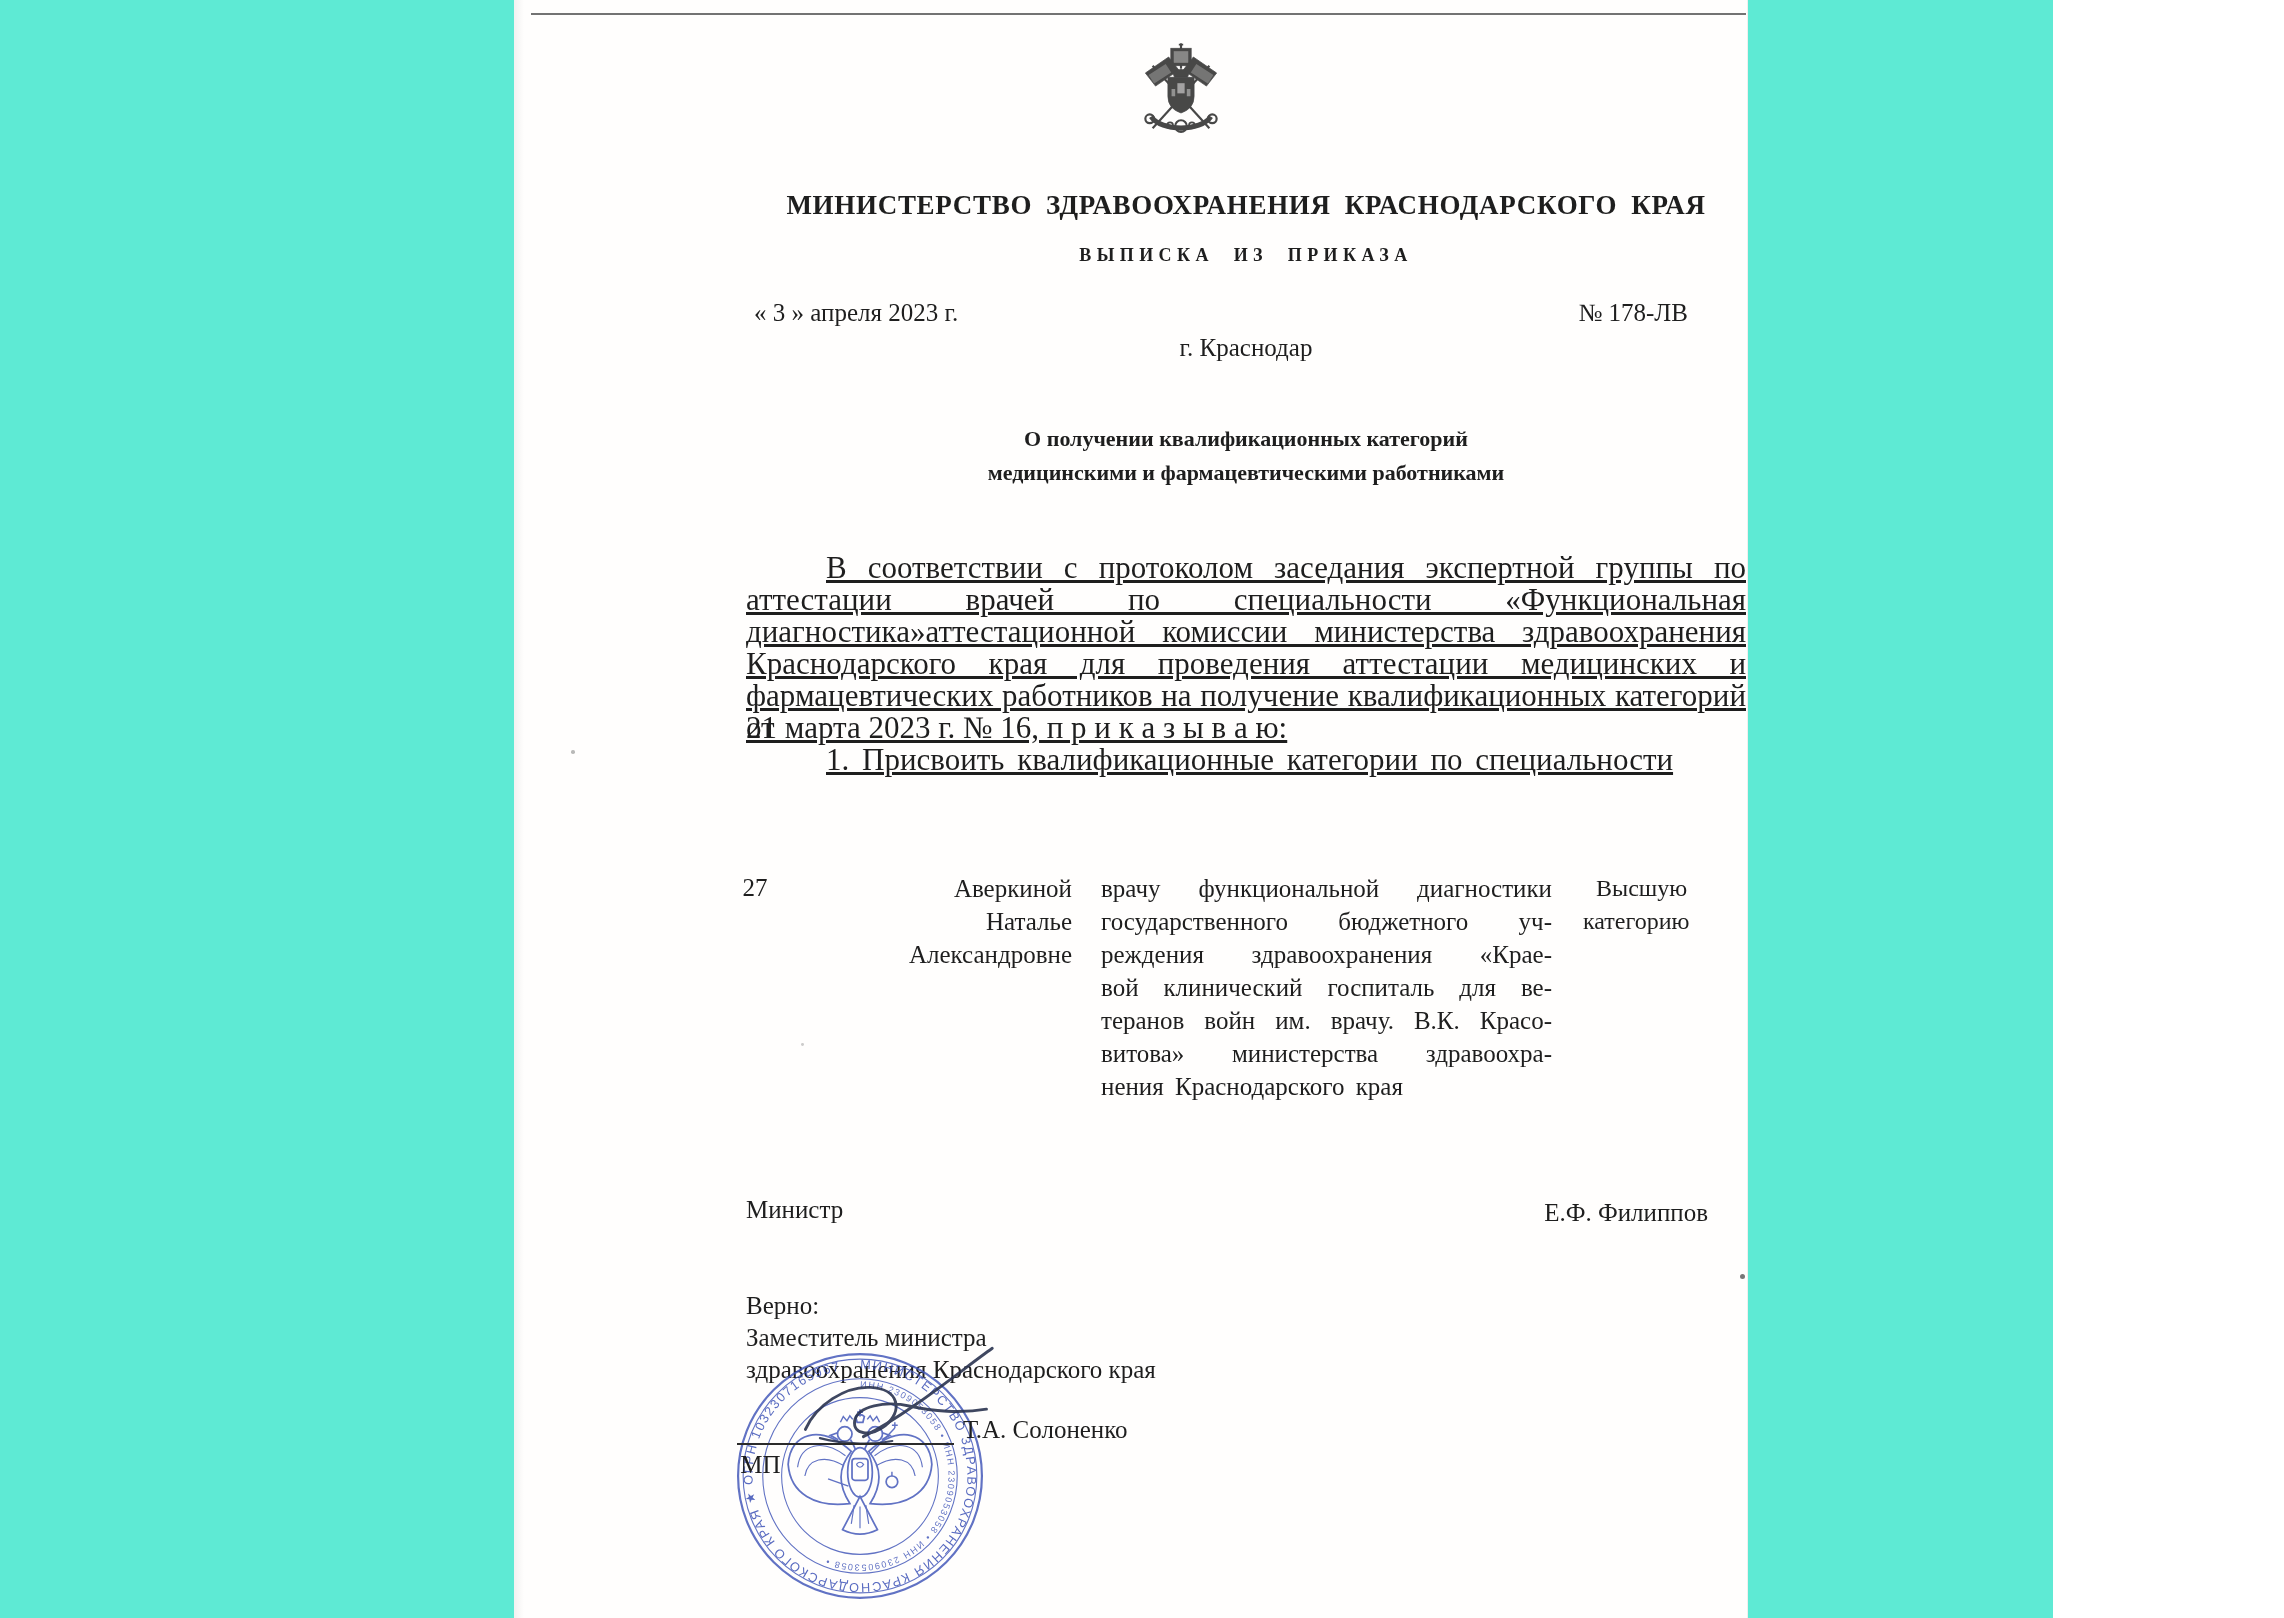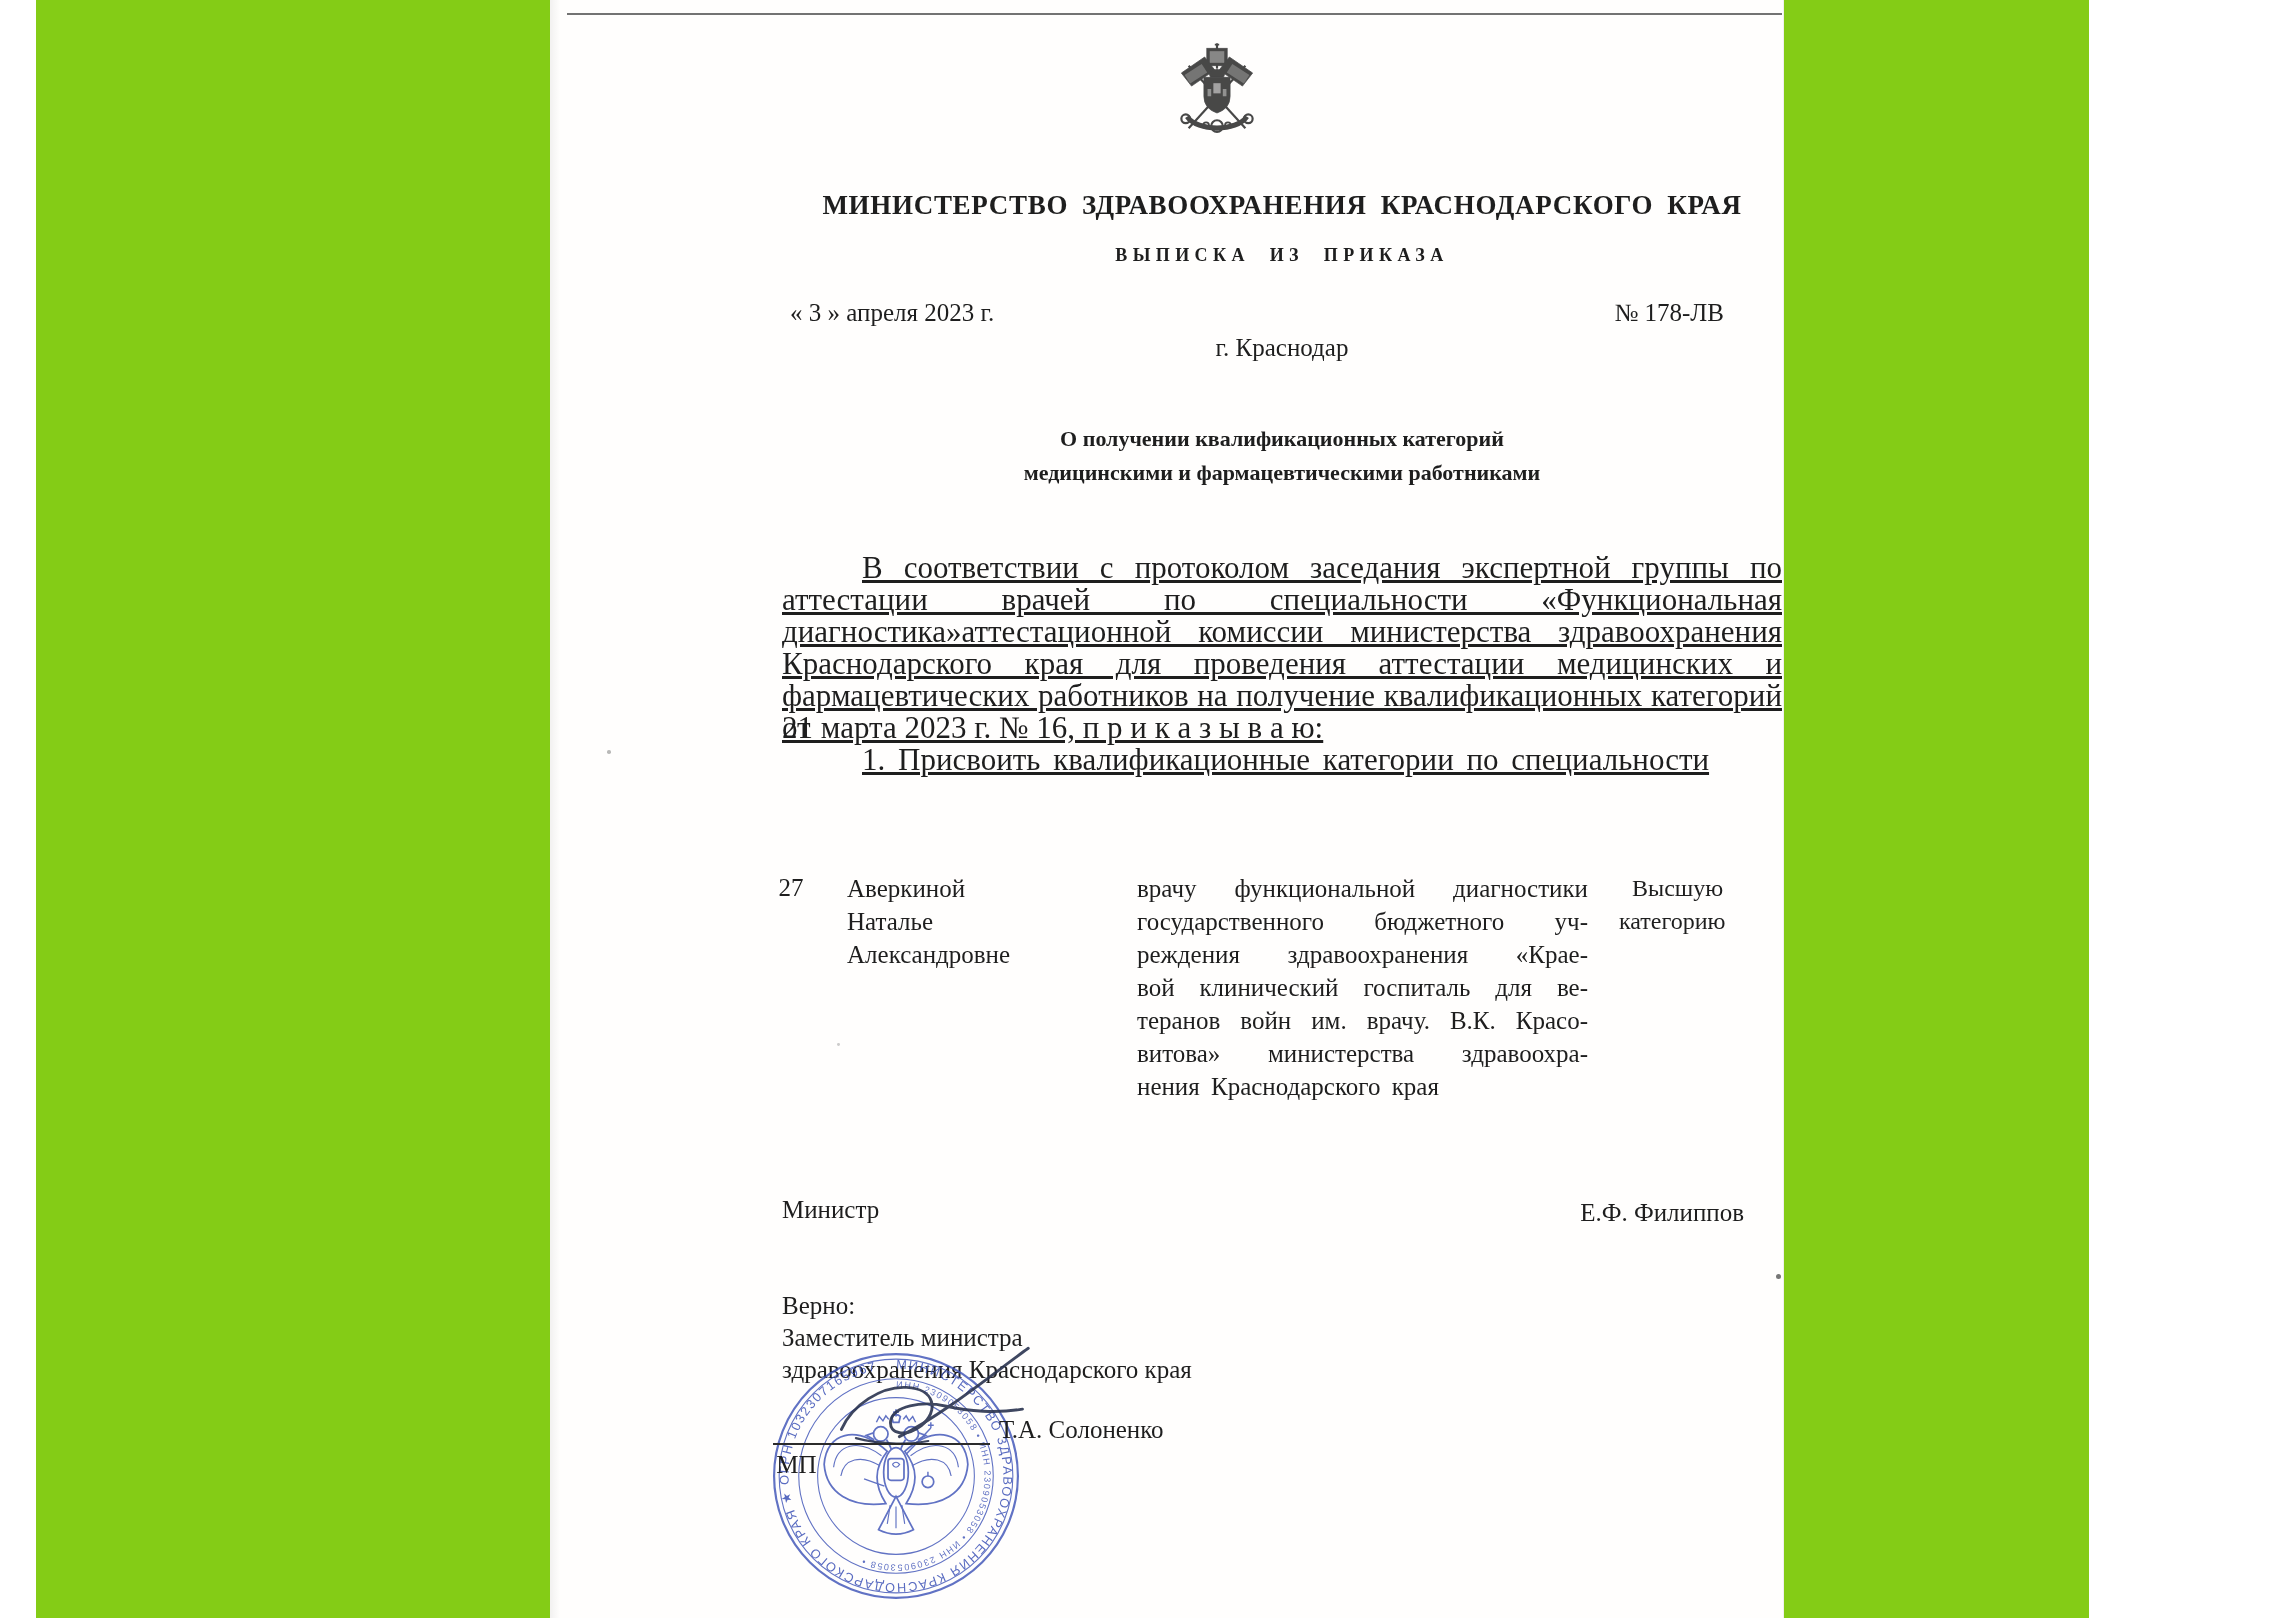--- a/index.html
+++ b/index.html
@@ -1,17 +1,17 @@
 <!DOCTYPE html>
 <html style="font-size:11.6px"><head>
 <meta charset="utf-8">
 <style>
   html,body{margin:0;padding:0;background:#ffffff;}
-  .canvas{position:relative;width:2053px;height:1618px;background:#84cc16;overflow:hidden;
-          font-family:"Liberation Serif","DejaVu Serif",serif;color:#1e1e1e;margin-left:36px;}
+  .canvas{position:relative;width:2053px;height:1618px;background:#5eead4;overflow:hidden;
+          font-family:"Liberation Serif","DejaVu Serif",serif;color:#1e1e1e;}
   .page{position:absolute;left:514px;top:0;width:1233px;height:1618px;background:#fffefd;
         border-right:0.7px solid rgba(0,0,0,0.06);}
   .page-left-shade{position:absolute;left:0;top:0;width:10px;height:100%;
         background:linear-gradient(90deg,rgba(0,0,0,0.05),rgba(0,0,0,0));}
   .page-topline{position:absolute;left:16.7px;right:1.4px;top:13px;height:2.2px;background:#5a5a5a;opacity:.85;}
   .content{position:absolute;left:232px;top:0;width:1000px;height:1618px;}
   .abs{position:absolute;}
   .ctr{text-align:center;width:100%;}
   .b{font-weight:bold;}
   .fs34{font-size:25px;line-height:32px;}
@@ -90,21 +90,21 @@
         <div class="pline pjust">аттестации врачей по специальности «Функциональная</div>
         <div class="pline pjust">диагностика»аттестационной комиссии министерства здравоохранения</div>
         <div class="pline pjust">Краснодарского края для проведения аттестации медицинских и</div>
         <div class="pline pjust">фармацевтических работников на получение квалификационных категорий от</div>
         <div class="pline">21 марта  2023 г.  №  16,  п р и к а з ы в а ю:</div>
         <div class="pline ind110 wsp">1. Присвоить  квалификационные  категории  по специальности</div>
       </div>
 
       <div class="abs fs34" style="top:872px;left:-3.6px;">27</div>
 
-      <div class="abs" style="top:872px;left:65px;width:261px;font-size:25px;">
+      <div class="abs" style="top:872px;left:65px;width:261px;font-size:25px;text-align:right;">
         <div class="tline">Аверкиной</div>
         <div class="tline">Наталье</div>
         <div class="tline">Александровне</div>
       </div>
 
       <div class="abs" style="top:872px;left:355px;width:451px;font-size:25px;">
         <div class="tline djust">врачу функциональной диагностики</div>
         <div class="tline djust">государственного бюджетного уч-</div>
         <div class="tline djust">реждения здравоохранения «Крае-</div>
         <div class="tline djust">вой клинический госпиталь для ве-</div>

